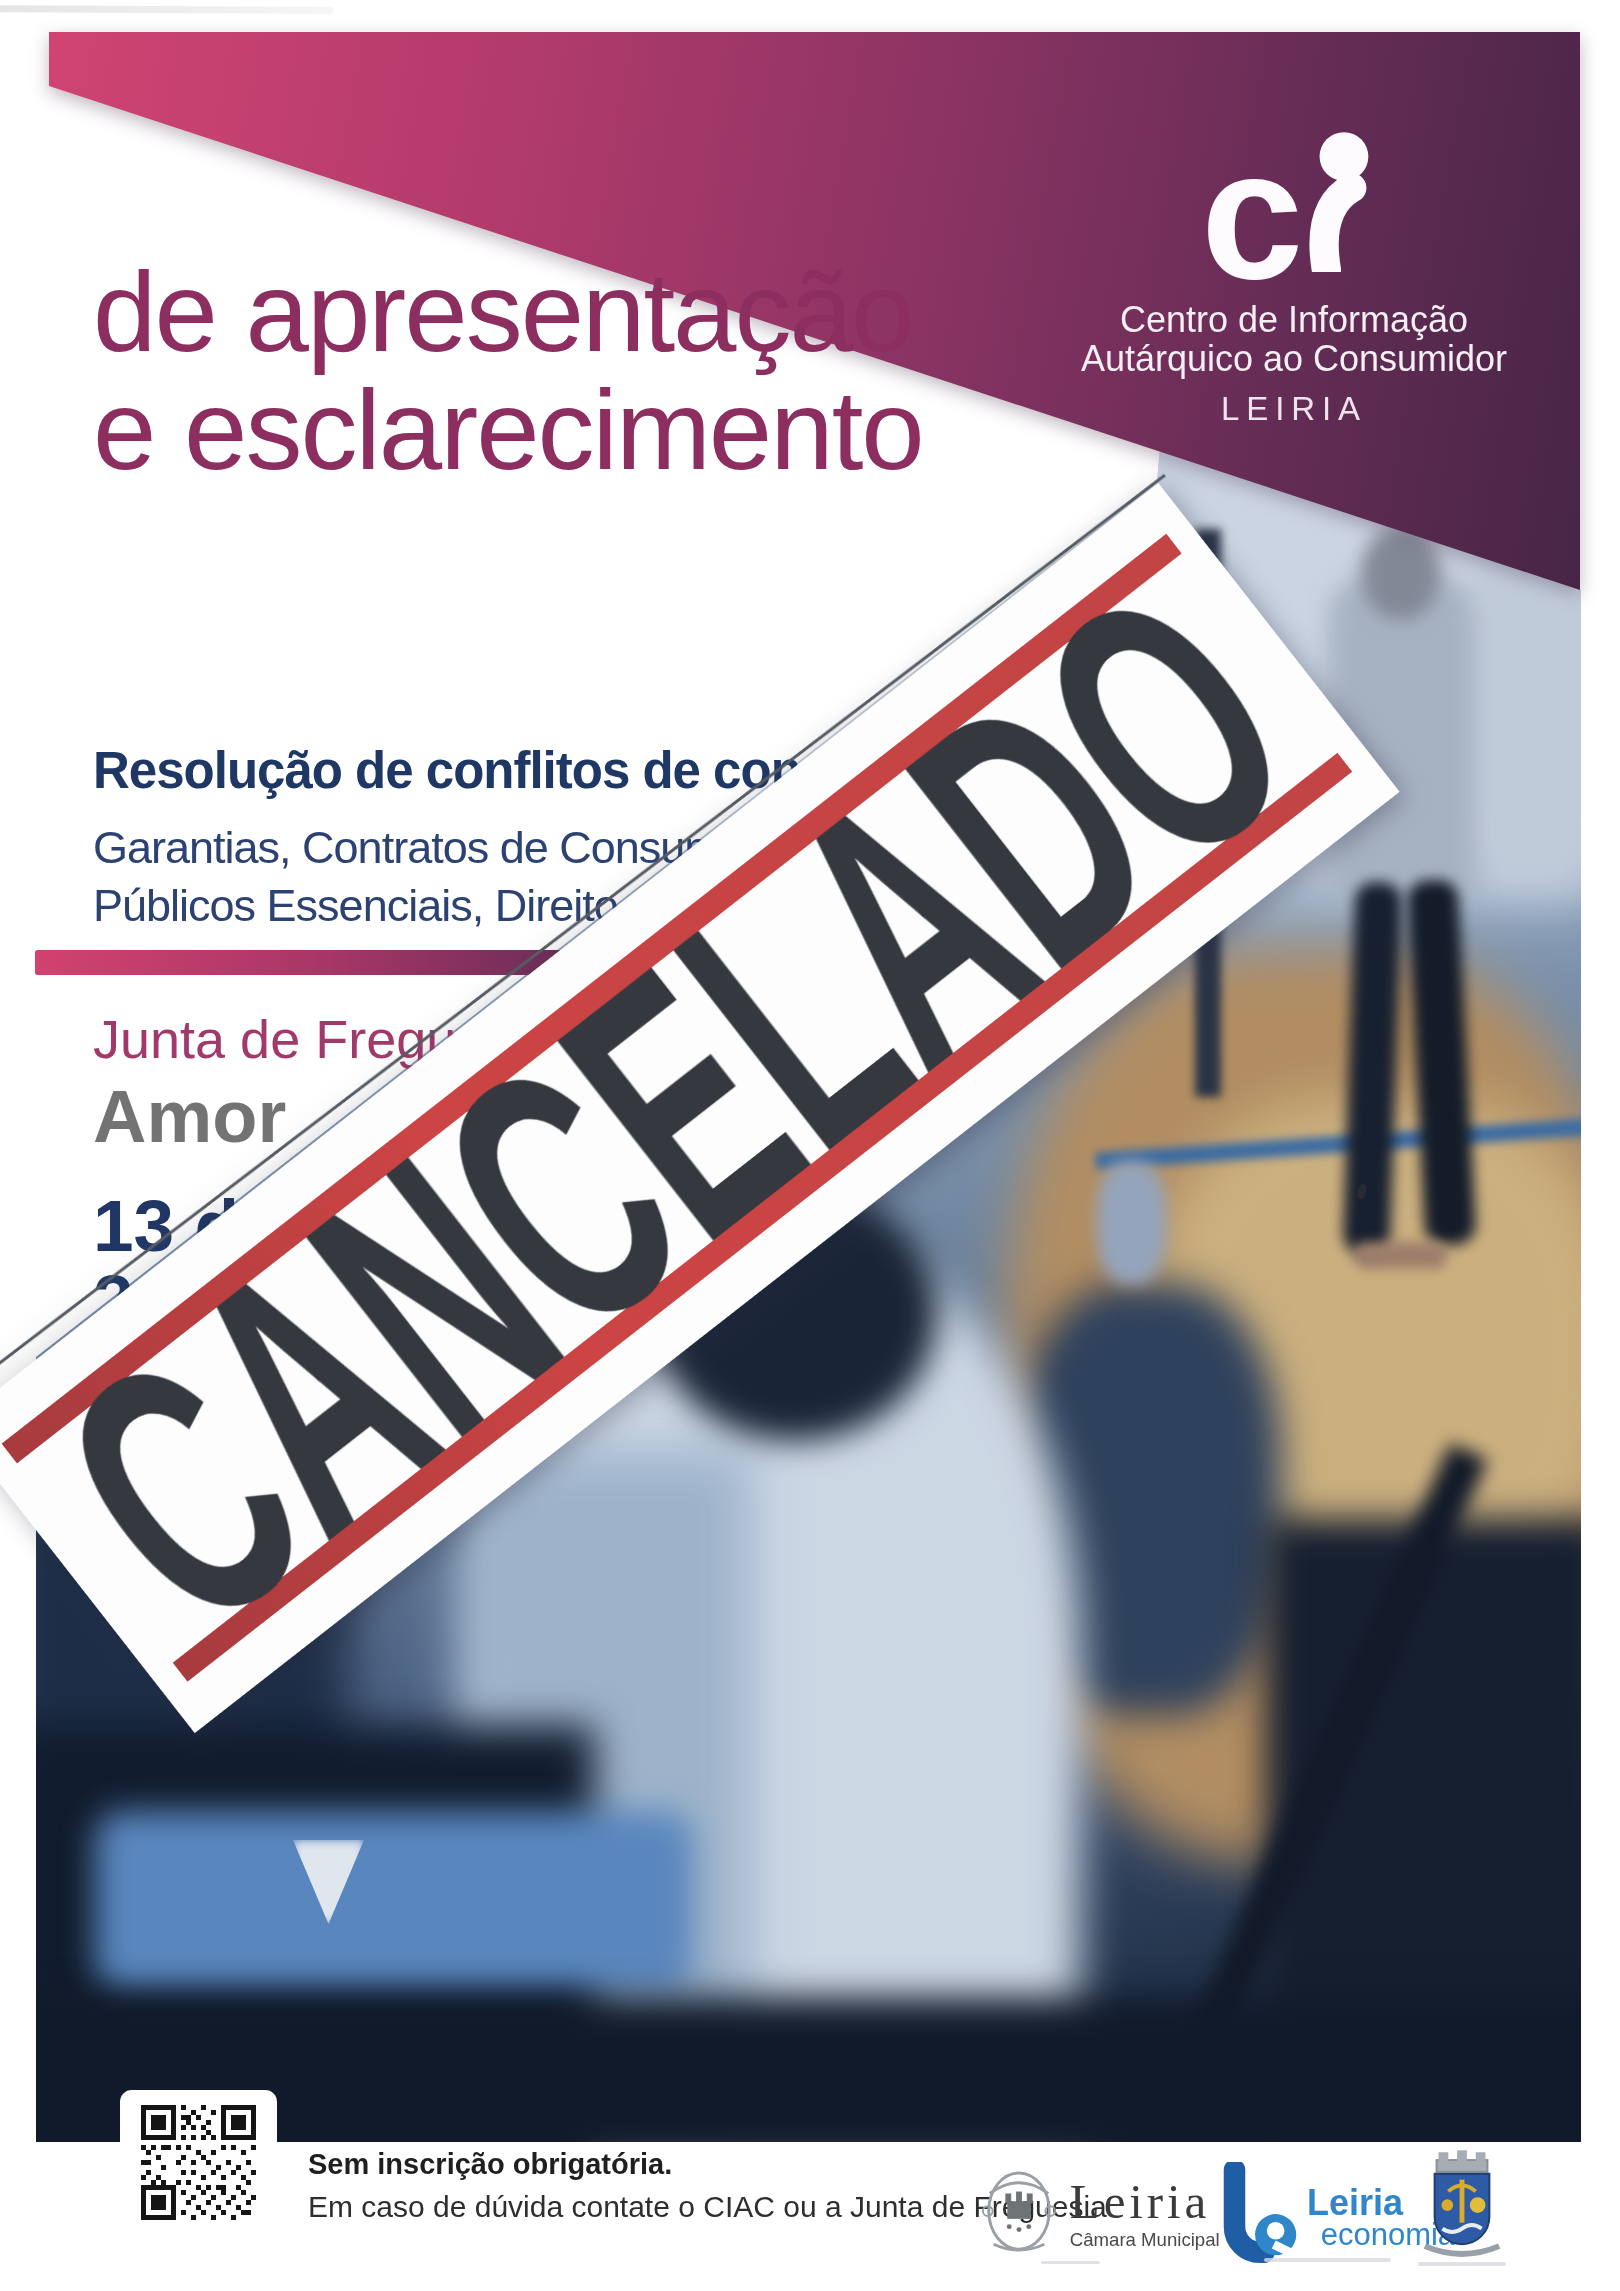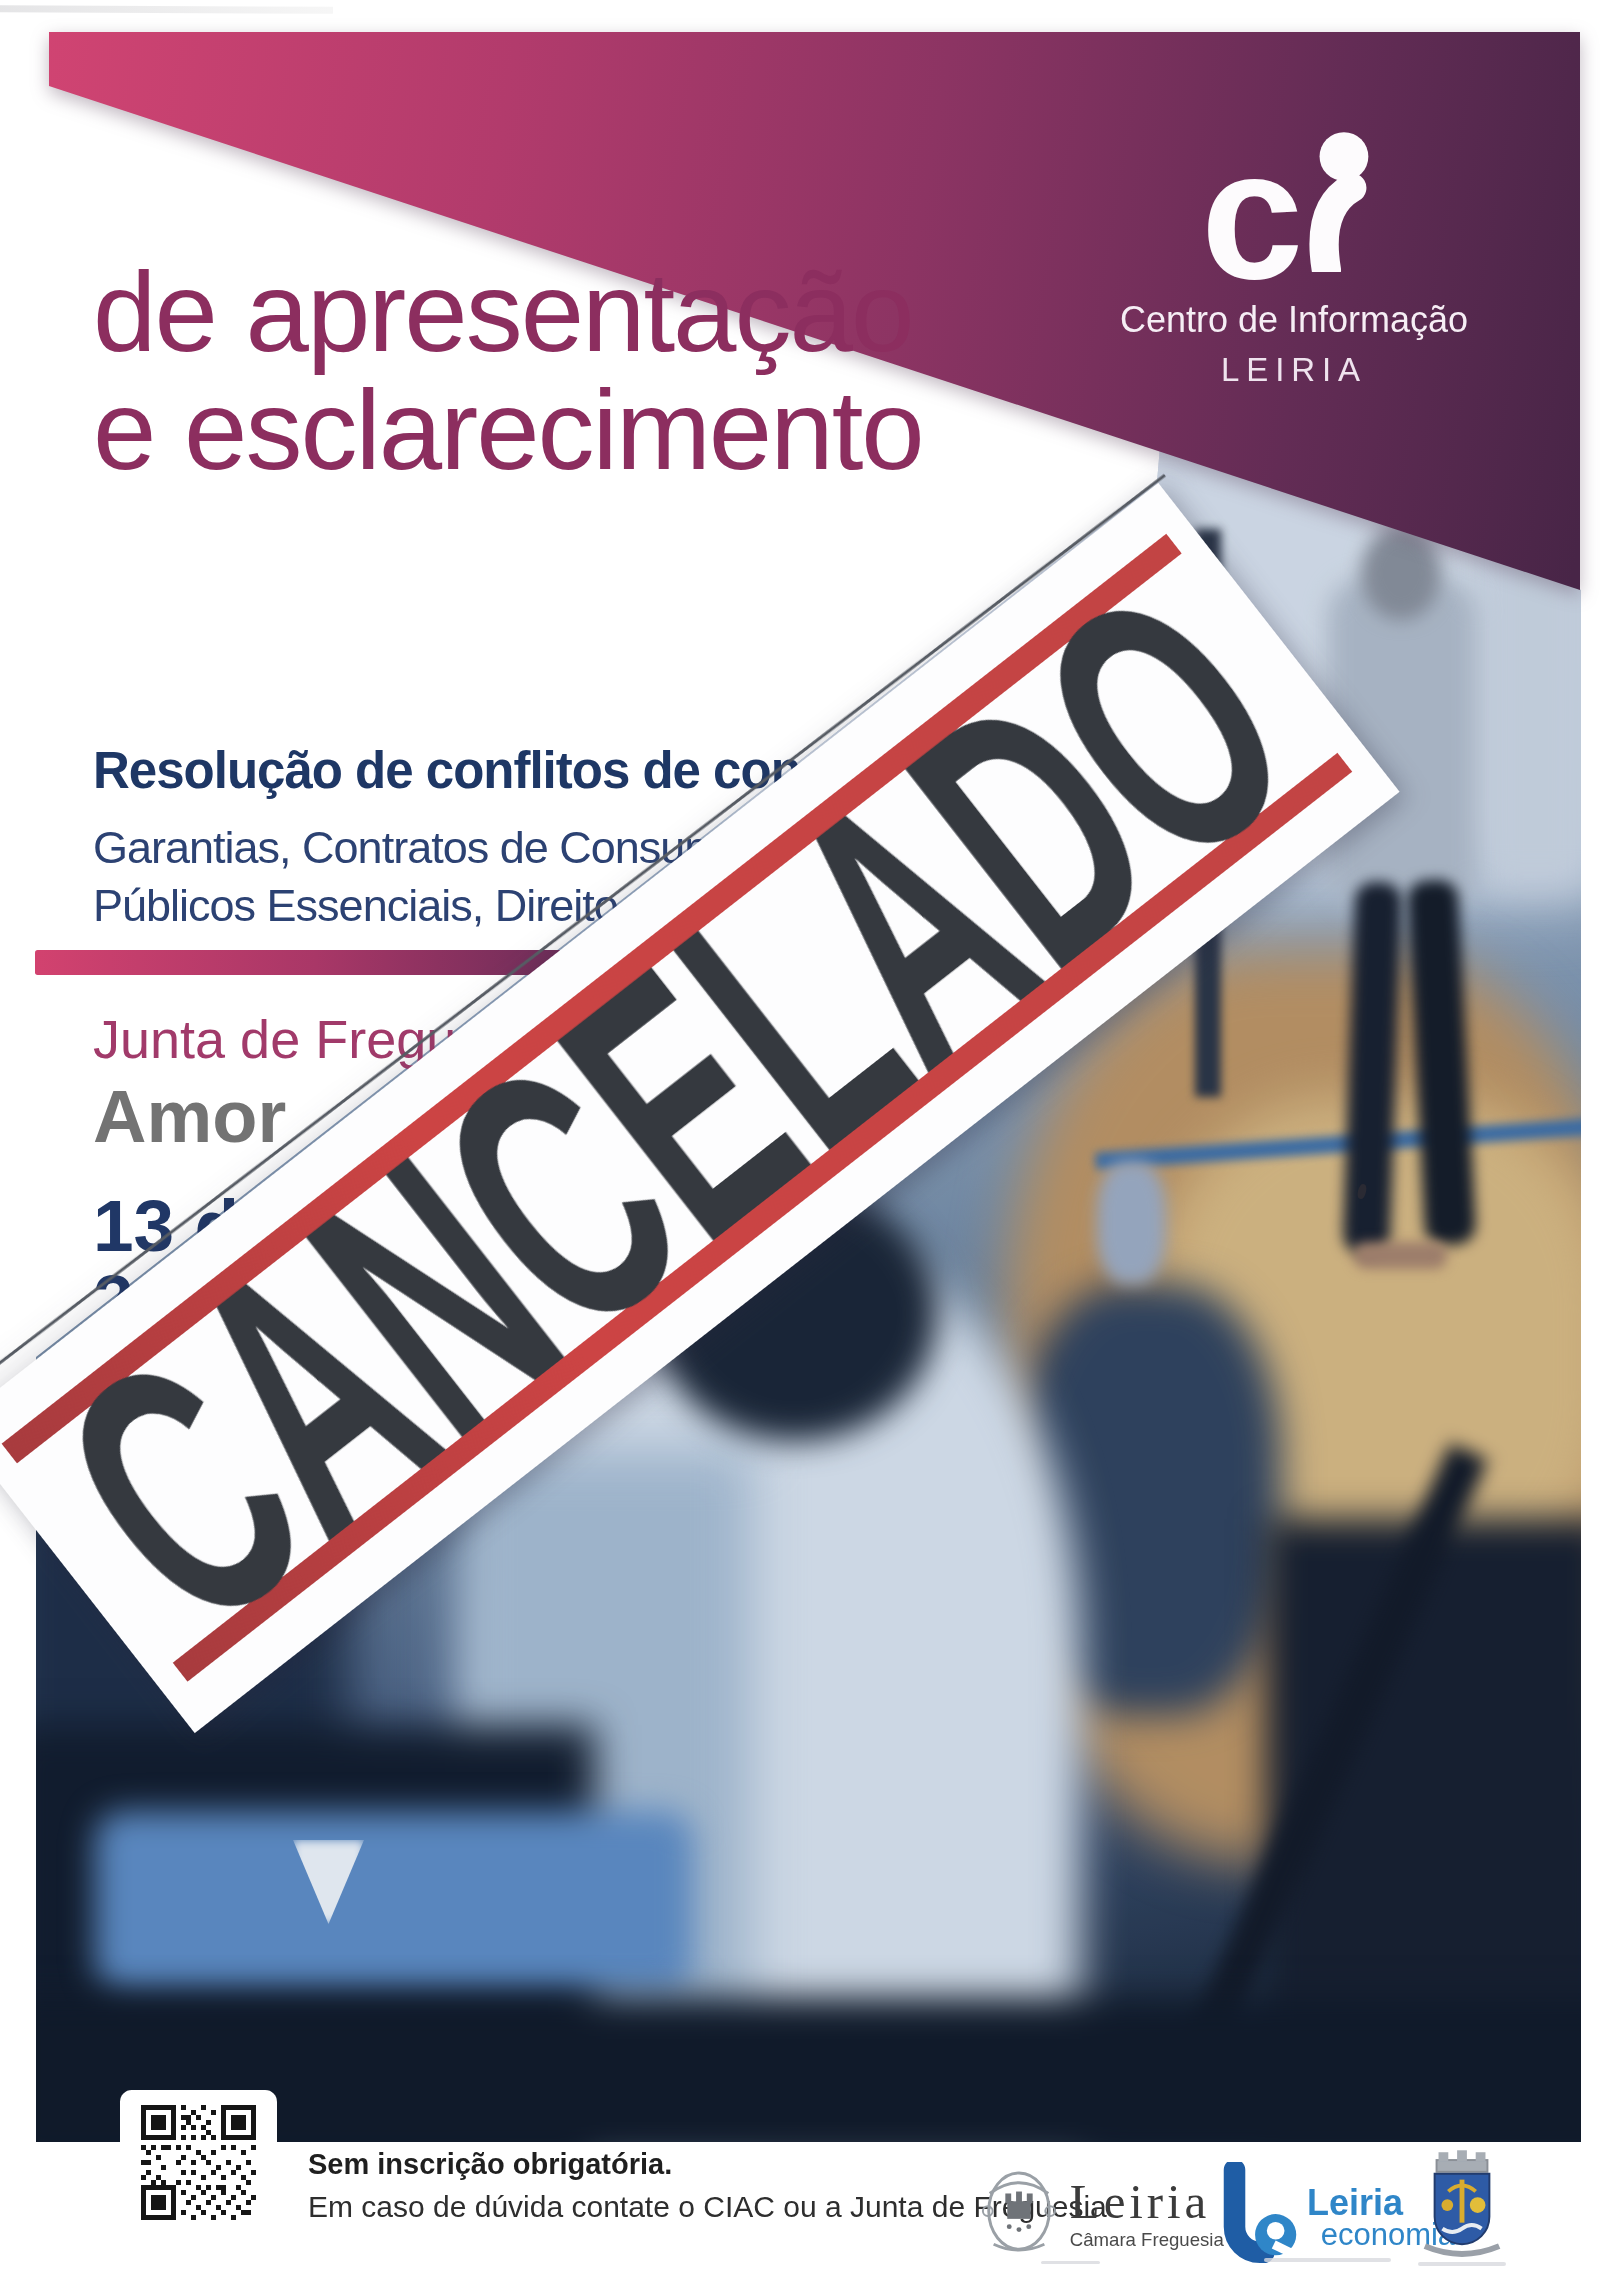--- a/index.html
+++ b/index.html
@@ -117,20 +117,21 @@
   <div class="ciac">
     <div class="ciac-row">
       <span class="ciac-letter">c</span>
       <svg width="82" height="145" viewBox="0 0 84 148" style="margin:0 3.9px;">
         <circle cx="44" cy="30" r="25" fill="#fdfbfd"></circle>
         <path d="M26,146 C20,110 24,78 52,62" stroke="#fdfbfd" stroke-width="30" stroke-linecap="round" fill="none"></path>
       </svg>
     </div>
     <div class="ciac-org">
       <div>Centro de Informação</div>
+      <div>Autárquico ao Consumidor</div>
     </div>
     <div class="ciac-city">LEIRIA</div>
   </div>
 
   <div class="title">
     <div class="t2">de apresentação</div>
     <div class="t2">e esclarecimento</div>
   </div>
 
   <div class="subtitle">Resolução de conflitos de consumo</div>
@@ -270,21 +271,21 @@
       <rect x="28" y="32" width="6" height="10" fill="#6f7378"></rect>
       <rect x="39" y="30" width="6" height="12" fill="#6f7378"></rect>
       <rect x="50" y="32" width="6" height="10" fill="#6f7378"></rect>
       <circle cx="32" cy="66" r="2.5" fill="#6f7378"></circle>
         <circle cx="42" cy="69" r="2.5" fill="#6f7378"></circle>
         <circle cx="52" cy="66" r="2.5" fill="#6f7378"></circle>
       <path d="M16,84 Q42,96 68,84" fill="none" stroke="#9aa0a6" stroke-width="3"></path>
     </svg>
     <div>
       <div class="cm-name">Leiria</div>
-      <div class="cm-sub">Câmara Freguesia</div>
+      <div class="cm-sub">Câmara Municipal</div>
     </div>
   </div>
 
   <div class="logo-le">
     <svg width="96" height="110" viewBox="0 0 98 112">
       <path d="M24,8 v58 a26,26 0 0 0 26,26 h4" fill="none" stroke="#1f5da5" stroke-width="22" stroke-linecap="round"></path>
       <circle cx="66" cy="74" r="21" fill="#2f86c8"></circle>
       <circle cx="66" cy="70" r="9" fill="#fff"></circle>
       <rect x="66" y="80" width="26" height="9" fill="#fff" transform="rotate(26 66 80)"></rect>
     </svg>

